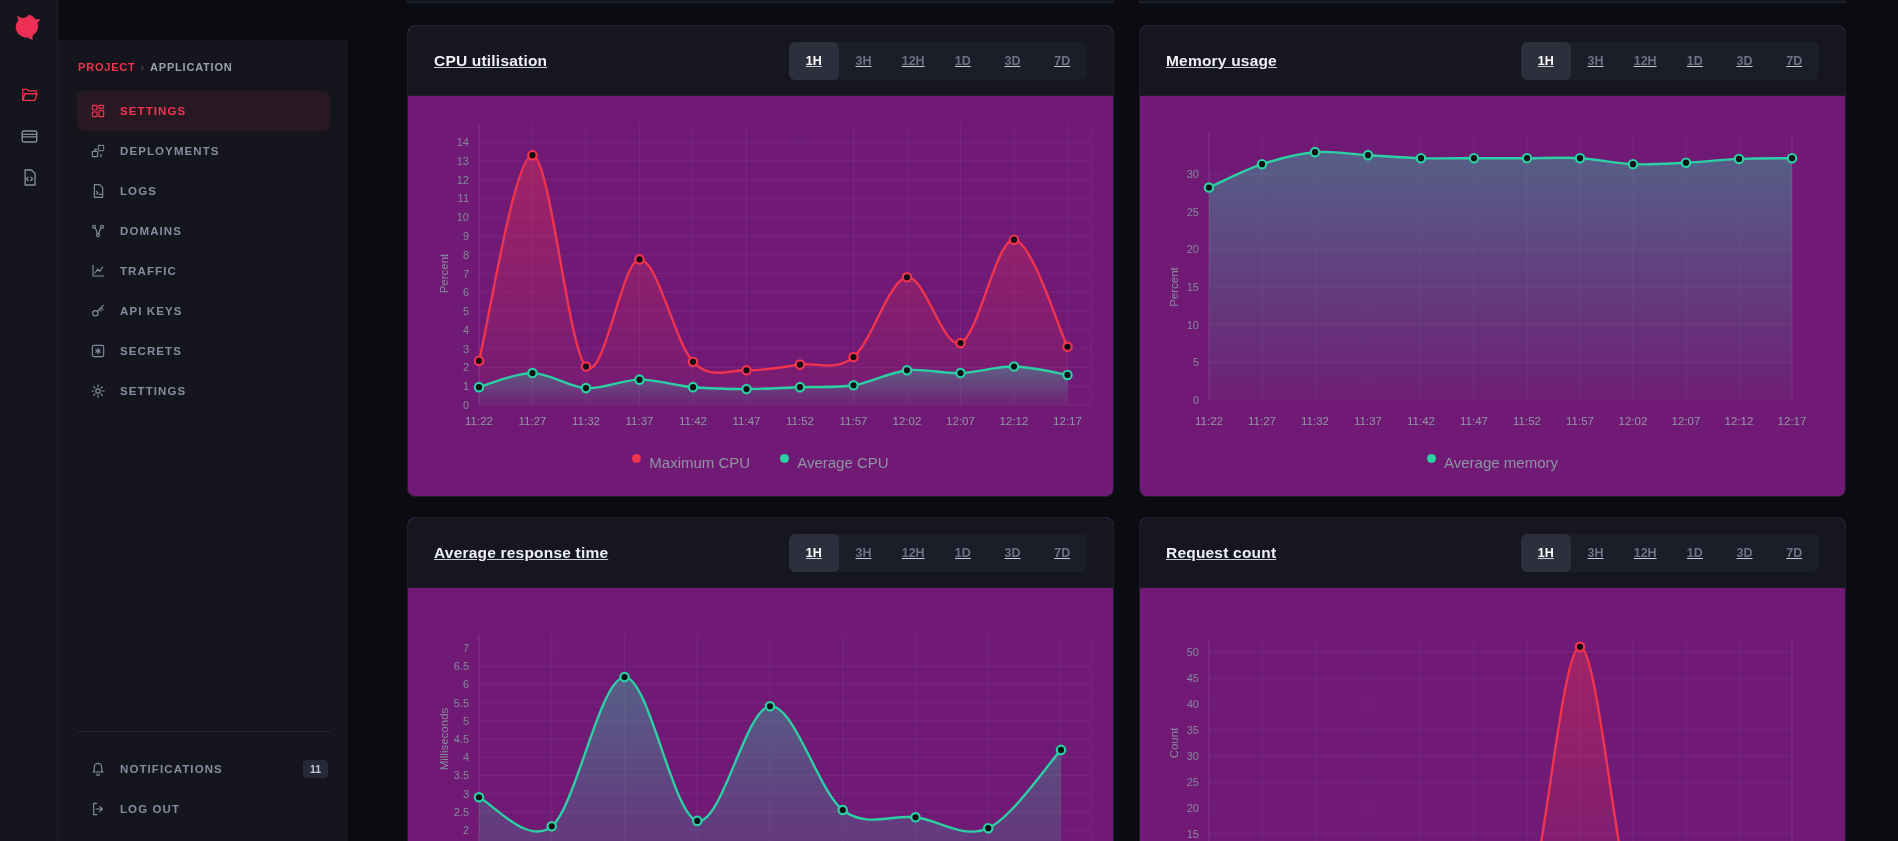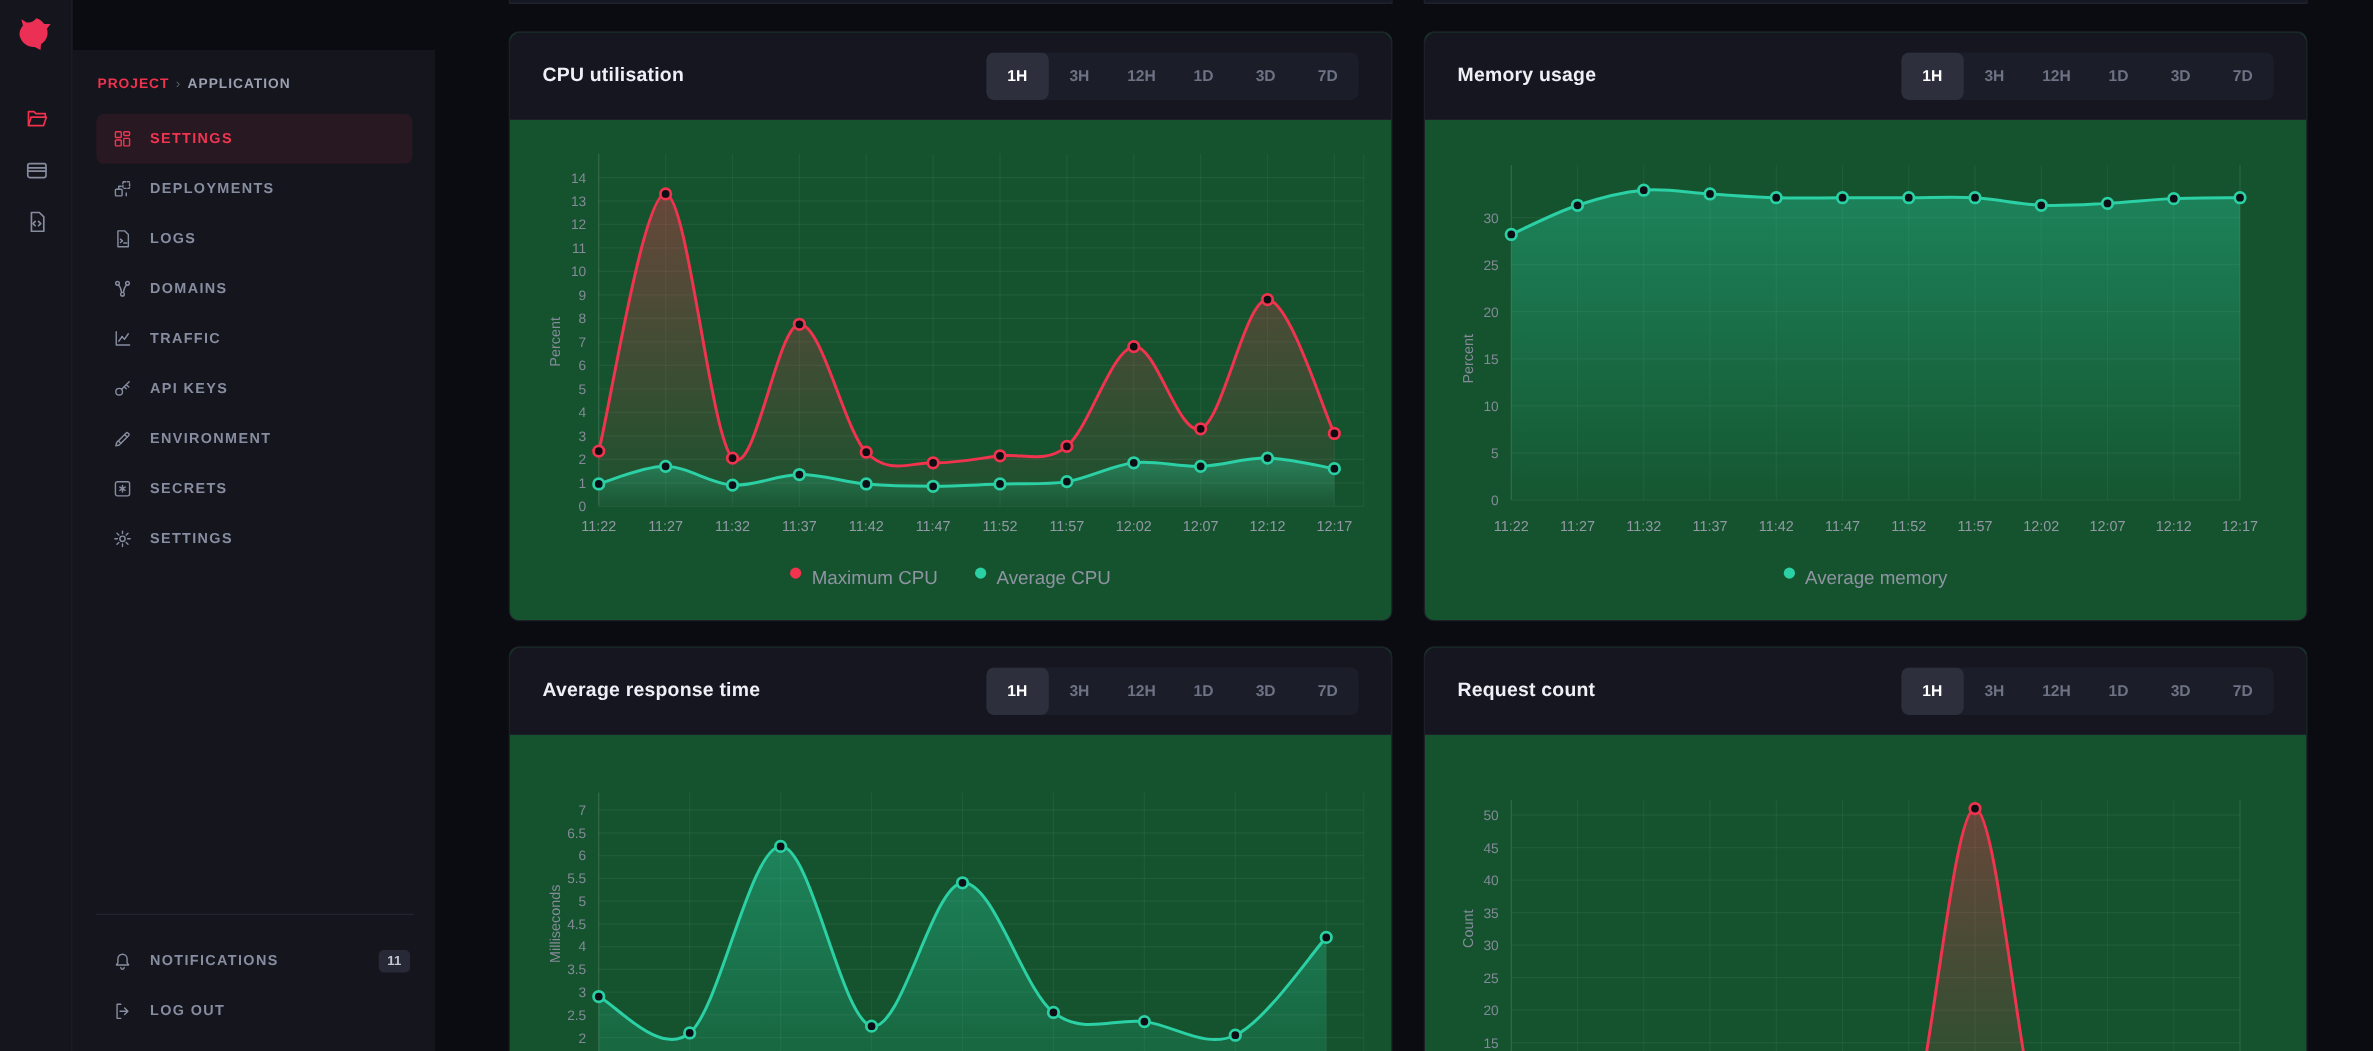--- a/index.html
+++ b/index.html
@@ -23,21 +23,21 @@
   .menu-item { height:40px; display:flex; align-items:center; padding-left:13px; border-radius:6px; color:#878da0; font-size:11.5px; font-weight:700; letter-spacing:1.1px; cursor:pointer; }
   .menu-item svg { width:16px; height:16px; flex:0 0 16px; }
   .menu-item .lbl { margin-left:14px; }
   .menu-item.active { background:rgba(240,50,82,.09); color:#f03552; }
   .menu-divider { position:absolute; left:19px; top:691px; width:254px; height:1px; background:#23242f; }
   .menu-bottom { position:absolute; left:19px; top:709px; width:253px; list-style:none; }
   .menu-bottom .menu-item { height:40px; padding-left:13px; }
   .badge { margin-left:auto; margin-right:2px; background:#272a36; color:#c3c8d4; font-size:10.5px; font-weight:700; letter-spacing:0; padding:3px 7px; border-radius:4px; }
 
   
-  .card { position:absolute; width:707px; height:472px; background:#14532d; border:1px solid #1e2029; border-radius:8px; }
+  .card { position:absolute; width:707px; height:472px; background:#701a75; border:1px solid #1e2029; border-radius:8px;text-decoration:underline; }
   .card-header { height:70px; background:#151620; border-bottom:1px solid #1e2029; border-radius:8px 8px 0 0; display:flex; align-items:center; justify-content:space-between; padding:0 26px; }
   .card-title { font-size:15.5px; font-weight:700; color:#eef0f5; letter-spacing:.2px; }
   .range-group { display:flex; width:298px; height:38px; background:#1b1d28; border-radius:6px; overflow:hidden; }
   .range-btn { flex:1 1 0; border:none; background:transparent; color:#6d7284; font-family:inherit; font-size:12.5px; font-weight:700; cursor:pointer; }
   .range-btn.selected { background:#2d303c; color:#ffffff; border-radius:6px; }
   .chart-svg { position:absolute; left:0; top:70px; }
   .legend { position:absolute; left:0; right:0; top:428px; display:flex; justify-content:center; gap:30px; }
   .legend-item { display:flex; align-items:flex-start; gap:8px; font-size:15px; color:#8f94a3; }
   .legend-dot { width:9px; height:9px; border-radius:50%; }
 
@@ -117,27 +117,20 @@
           <circle cx="11.5" cy="9.5" r="1.1" fill="currentColor" stroke="none"></circle>
         </svg>
         <span class="lbl">TRAFFIC</span>
       </li>
       <li class="menu-item">
         <svg viewBox="0 0 24 24" fill="none" stroke="currentColor" stroke-width="1.7" stroke-linecap="round" stroke-linejoin="round">
           <circle cx="8" cy="15.5" r="4"></circle>
           <path d="M11 12.5l9-9M16.5 7l3 3M14 9.5l2.5 2.5"></path>
         </svg>
         <span class="lbl">API KEYS</span>
-      </li>
-      <li class="menu-item">
-        <svg viewBox="0 0 24 24" fill="none" stroke="currentColor" stroke-width="1.7" stroke-linecap="round" stroke-linejoin="round">
-          <path d="M4 20.5l1-4L16.5 5a1.4 1.4 0 0 1 2 0l1 1a1.4 1.4 0 0 1 0 2L8 19.5l-4 1z"></path>
-          <path d="M14.5 7l3 3M7 14.5l3 3"></path>
-        </svg>
-        <span class="lbl">ENVIRONMENT</span>
       </li>
       <li class="menu-item">
         <svg viewBox="0 0 24 24" fill="none" stroke="currentColor" stroke-width="1.7" stroke-linecap="round" stroke-linejoin="round">
           <rect x="3.5" y="3.5" width="17" height="17" rx="2.5"></rect>
           <path d="M12 8v8M8.8 10l6.4 4M15.2 10l-6.4 4"></path>
         </svg>
         <span class="lbl">SECRETS</span>
       </li>
       <li class="menu-item">
         <svg viewBox="0 0 24 24" fill="none" stroke="currentColor" stroke-width="1.7" stroke-linecap="round" stroke-linejoin="round">

